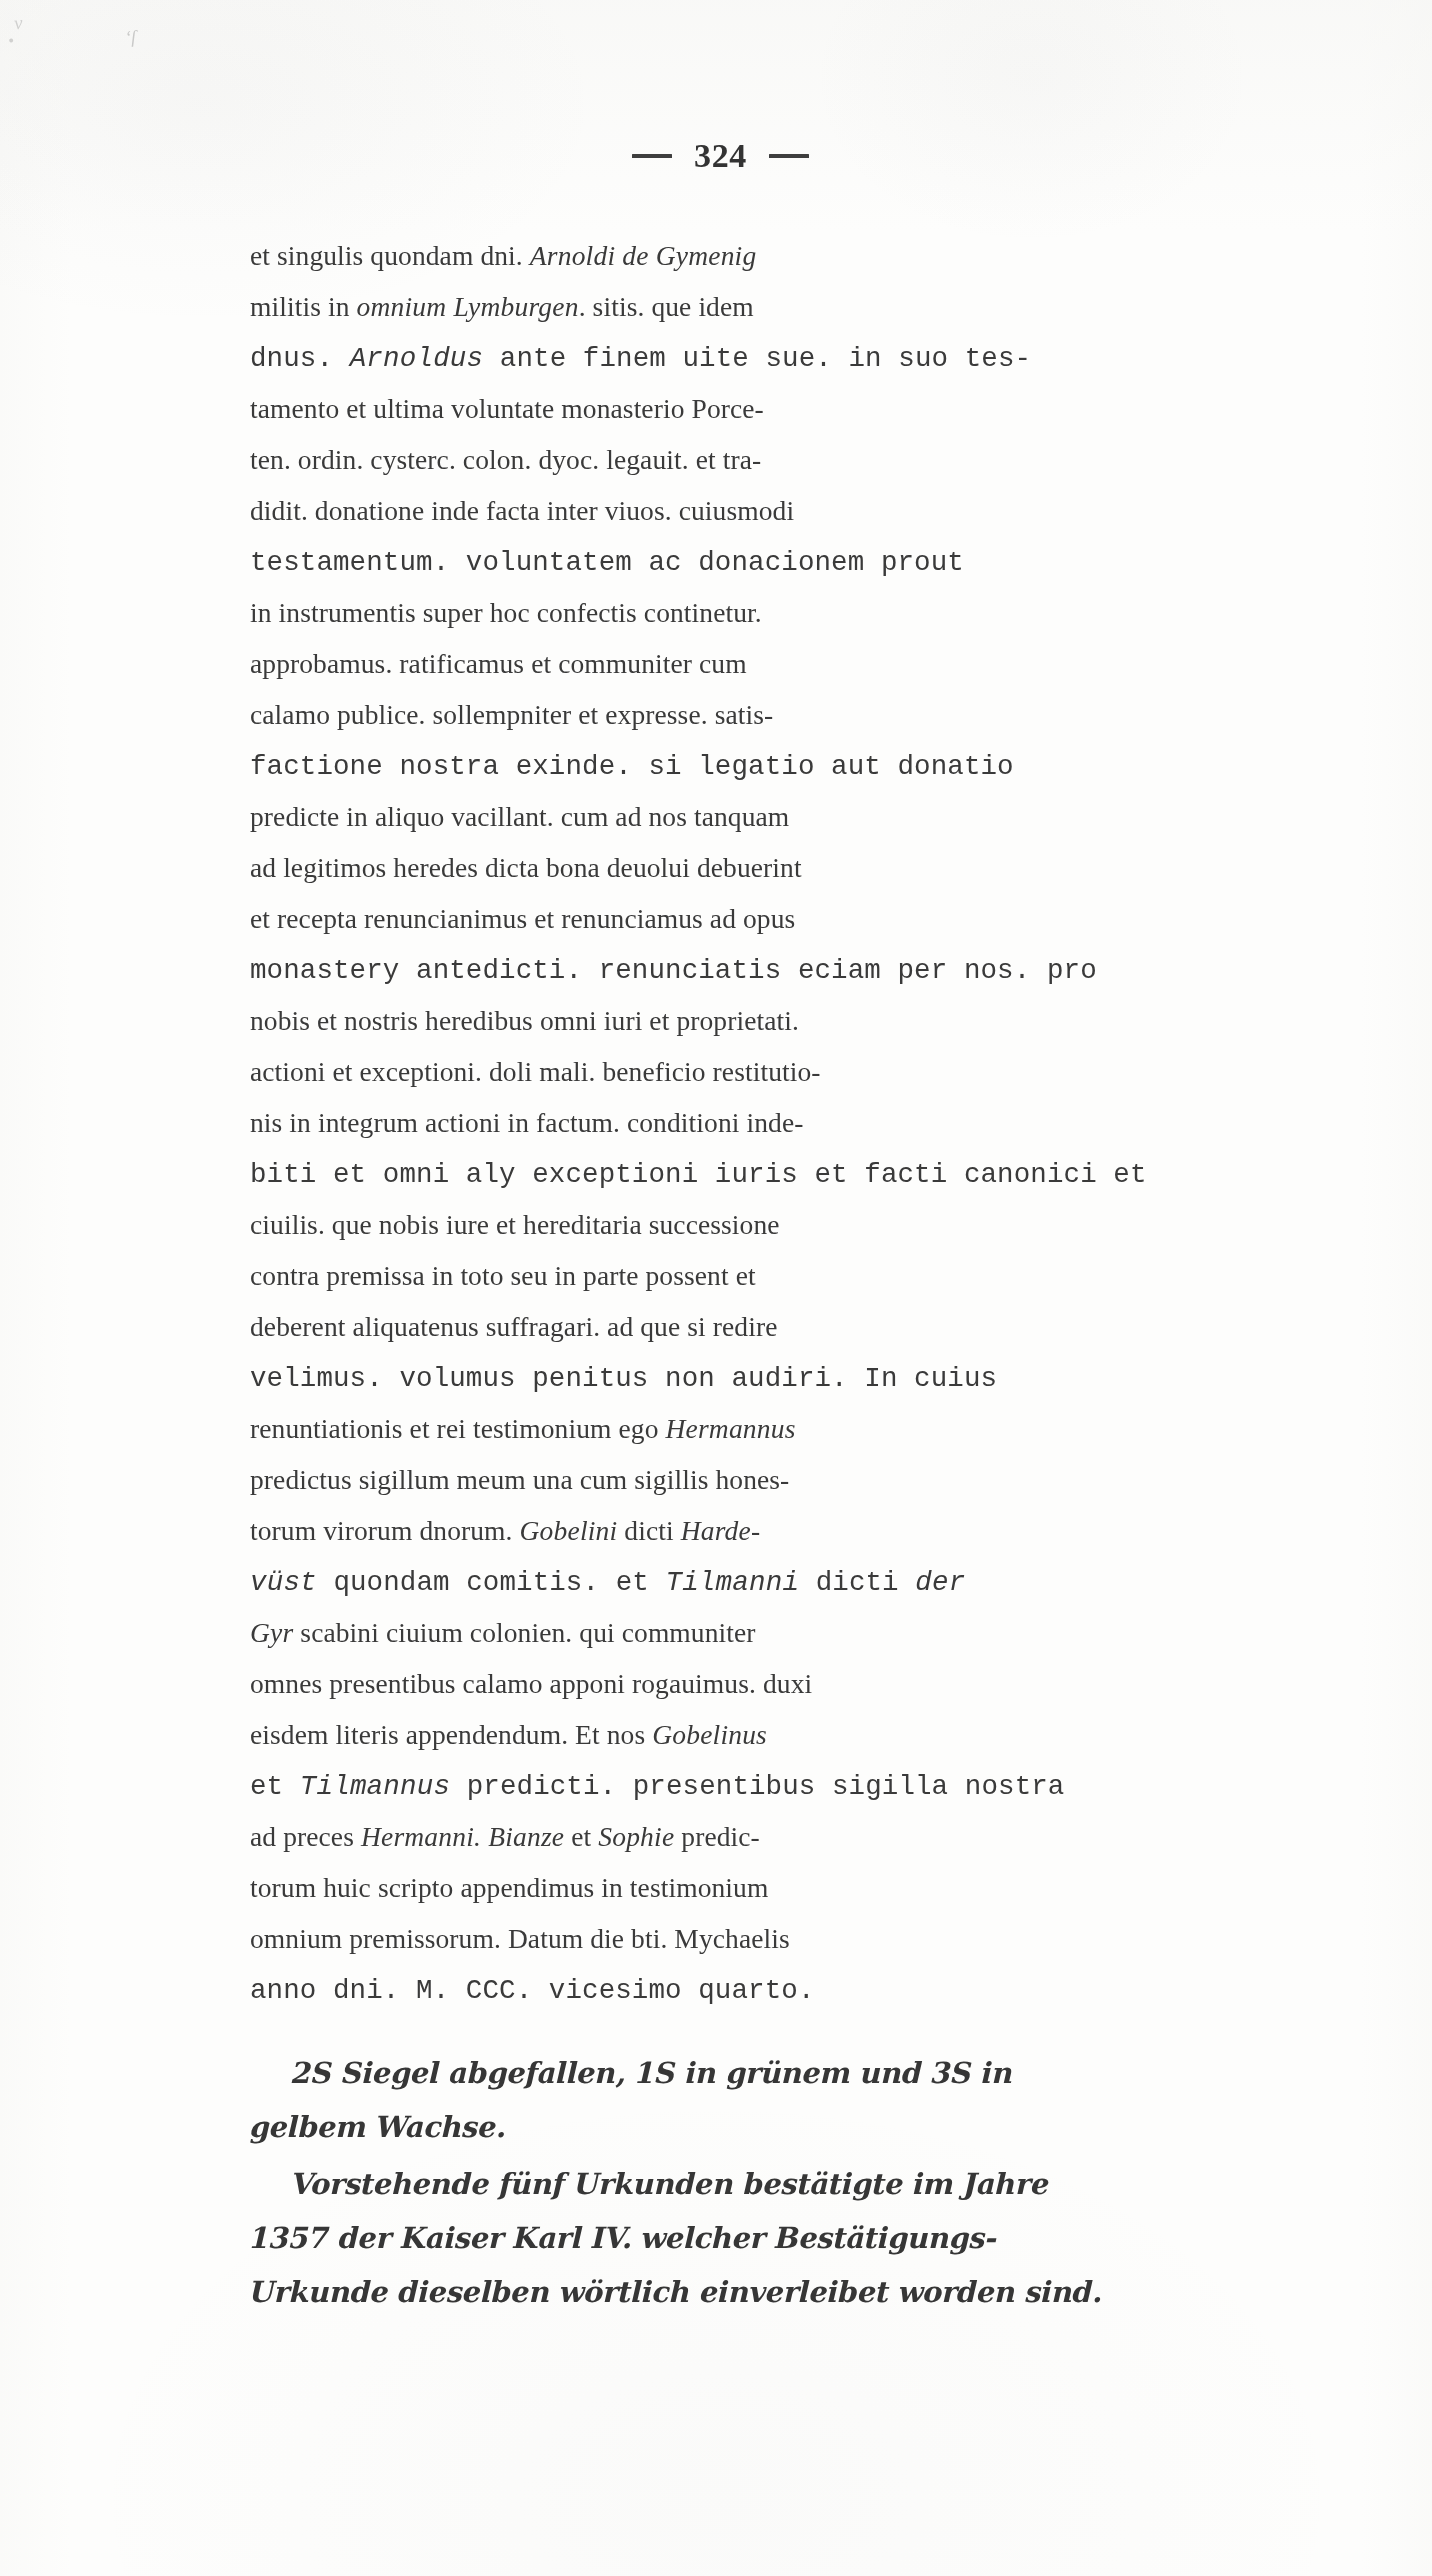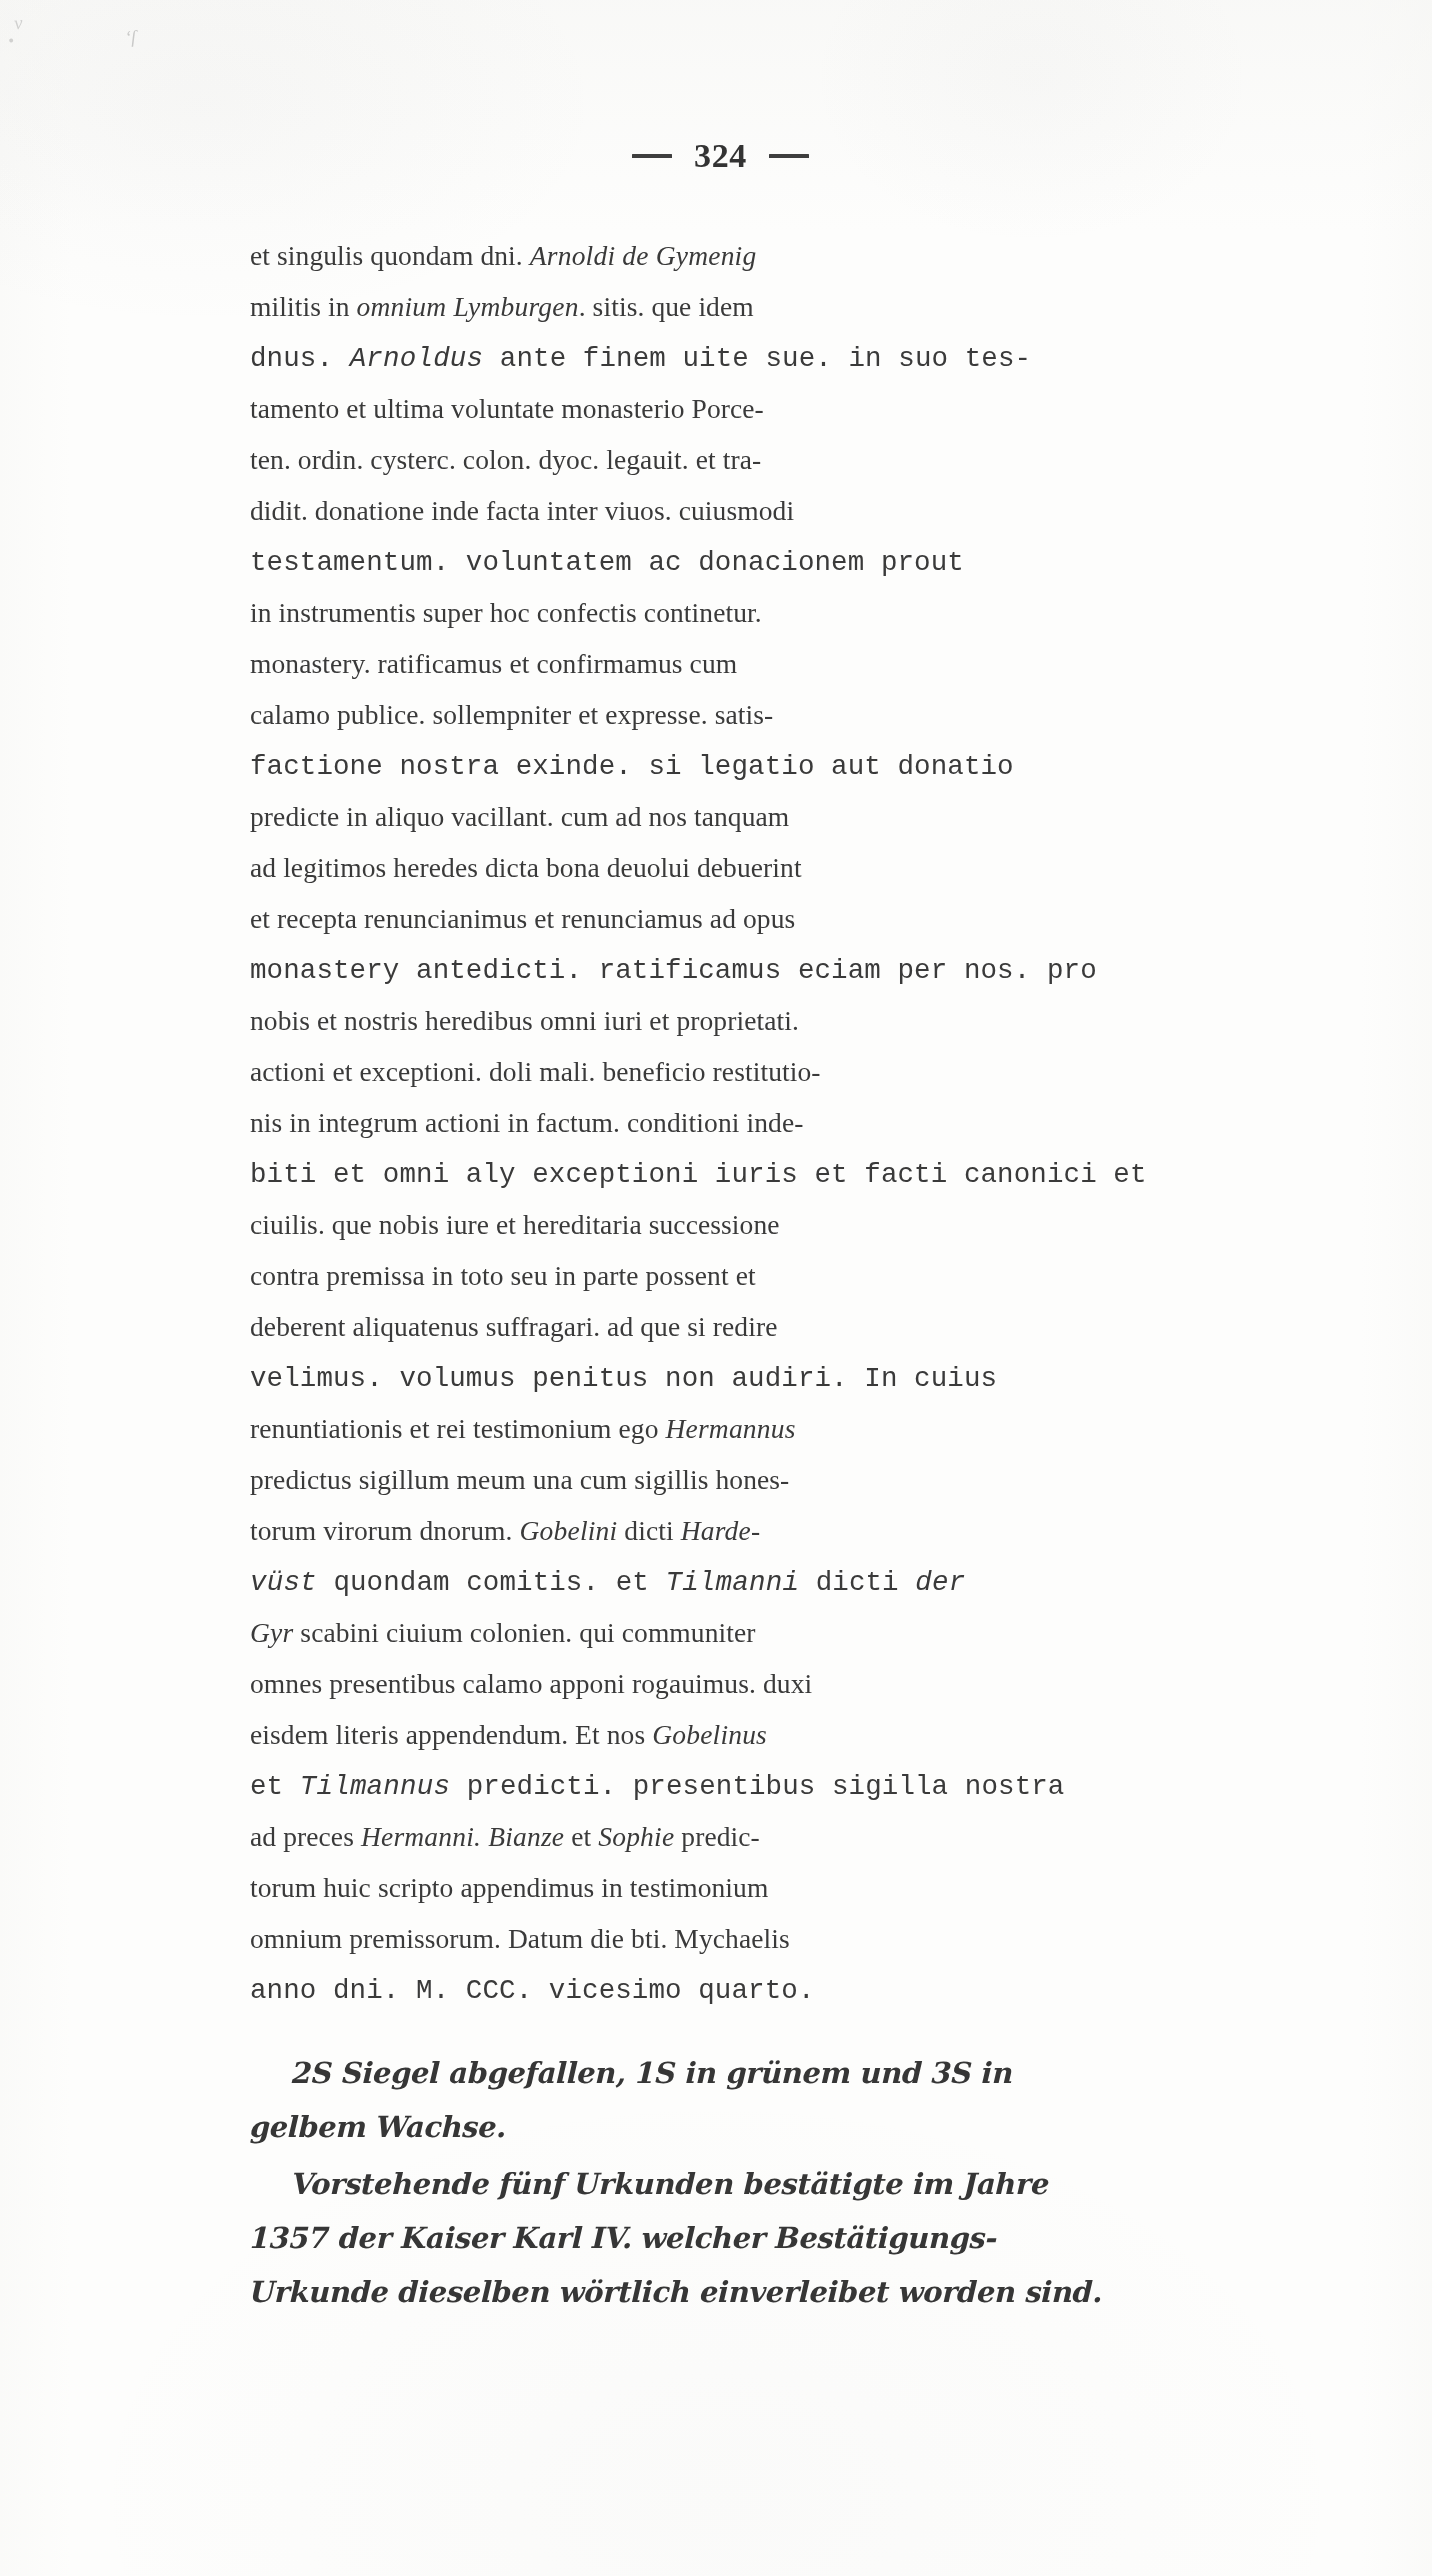--- a/index.html
+++ b/index.html
@@ -141,27 +141,27 @@
 
   <div class="textblock" id="latin-block">
       <div class="line w1"><span>et  singulis  quondam  dni. </span><span class="it">Arnoldi de Gymenig</span></div>
       <div class="line w2"><span>militis  in  </span><span class="it">omnium  Lymburgen</span><span>. sitis. que idem</span></div>
       <div class="line w3"><span>dnus. </span><span class="it">Arnoldus</span><span> ante finem uite sue. in suo tes-</span></div>
       <div class="line "><span>tamento et ultima voluntate monasterio Porce-</span></div>
       <div class="line w1"><span>ten. ordin. cysterc. colon. dyoc. legauit. et tra-</span></div>
       <div class="line w2"><span>didit. donatione inde facta inter viuos. cuiusmodi</span></div>
       <div class="line w3"><span>testamentum. voluntatem  ac  donacionem  prout</span></div>
       <div class="line "><span>in  instrumentis  super  hoc confectis continetur.</span></div>
-      <div class="line w1"><span>monastery. ratificamus  et  confirmamus  cum</span></div>
+      <div class="line w1"><span>approbamus. ratificamus  et  communiter  cum</span></div>
       <div class="line w2"><span>calamo publice. sollempniter et expresse. satis-</span></div>
       <div class="line w3"><span>factione nostra exinde.  si  legatio  aut  donatio</span></div>
       <div class="line "><span>predicte in aliquo vacillant. cum ad nos tanquam</span></div>
       <div class="line w1"><span>ad  legitimos  heredes dicta bona deuolui debuerint</span></div>
       <div class="line w2"><span>et recepta renuncianimus et renunciamus ad opus</span></div>
-      <div class="line w3"><span>monastery antedicti. ratificamus eciam per nos. pro</span></div>
+      <div class="line w3"><span>monastery antedicti. renunciatis eciam per nos. pro</span></div>
       <div class="line "><span>nobis et nostris heredibus omni iuri et proprietati.</span></div>
       <div class="line w1"><span>actioni et exceptioni. doli mali. beneficio restitutio-</span></div>
       <div class="line w2"><span>nis in integrum actioni in factum. conditioni inde-</span></div>
       <div class="line w3"><span>biti et omni aly exceptioni iuris et facti canonici et</span></div>
       <div class="line "><span>ciuilis. que nobis iure et hereditaria successione</span></div>
       <div class="line w1"><span>contra premissa in toto seu in parte possent  et</span></div>
       <div class="line w2"><span>deberent aliquatenus suffragari. ad que si redire</span></div>
       <div class="line w3"><span>velimus. volumus  penitus  non  audiri. In cuius</span></div>
       <div class="line "><span>renuntiationis  et  rei testimonium ego </span><span class="it">Hermannus</span></div>
       <div class="line w1"><span>predictus sigillum meum una cum sigillis hones-</span></div>

